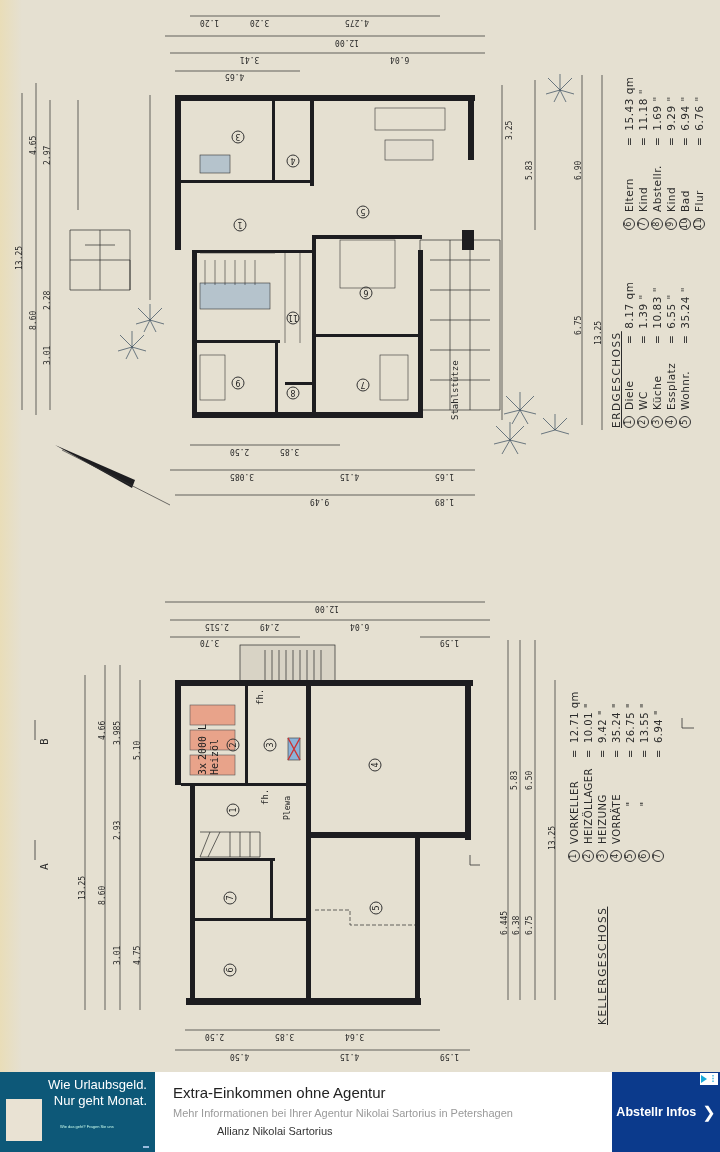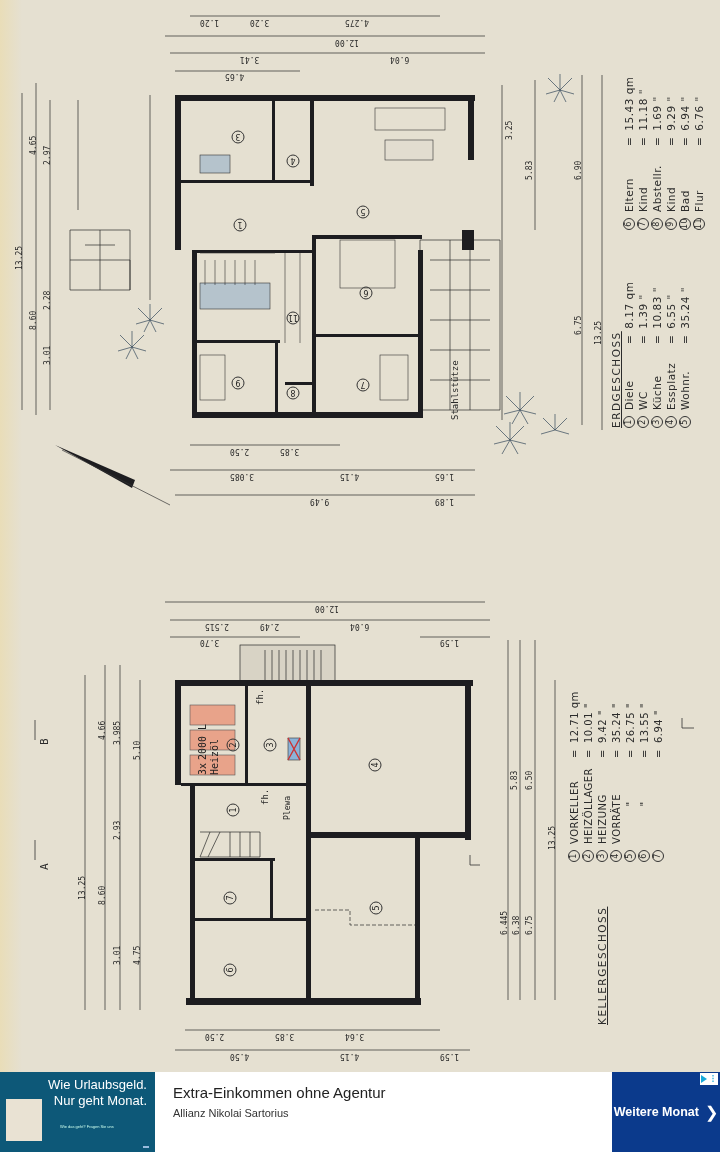--- a/index.html
+++ b/index.html
@@ -19,21 +19,21 @@
   .ad { position: absolute; left: 0; top: 1072px; width: 720px; height: 80px; background: #fff; display: flex; }
   .ad-img { width: 155px; height: 80px; background: #0d5878; position: relative; color: #fff; }
   .ad-img .h1 { position:absolute; right:8px; top:5px; font-size: 13px; text-align: right; line-height: 16px; }
   .ad-img .card { position:absolute; left:6px; top:27px; width:36px; height:42px; background:#e9e2d3; }
   .ad-img .small { position:absolute; left:60px; top:52px; font-size:4px; color:#cfe; }
   .ad-img .tag { position:absolute; right:6px; bottom:4px; font-size:3.5px; border:1px solid #9bd; padding:0 2px; }
   .ad-img .foot { position:absolute; left:4px; bottom:4px; font-size:3.5px; color:#cde; }
   .ad-text { flex: 1; padding: 12px 18px; }
   .ad-text .t { font-size: 15px; color: #222; margin-bottom: 6px; }
   .ad-text .d { font-size: 11px; color: #9a9a9a; margin-bottom: 6px; }
-  .ad-text .s { font-size: 11px; color: #333; }
+  .ad-text .s { font-size: 11px; color: #333; margin-left: 44px; }
   .ad-cta { width: 108px; background: #0b3a8c; color: #fff; position: relative; display:flex; align-items:center; justify-content:center; font-size: 12.5px; font-weight: bold; }
   .ad-cta .chev { margin-left: 6px; font-size: 16px; font-weight: normal; }
   .adchoices { position:absolute; right:2px; top:1px; background:#fff; width:18px; height:12px; display:flex; align-items:center; justify-content:center; gap:2px; }
   .adchoices .tri { width:0; height:0; border-left:6px solid #17a8d8; border-top:4px solid transparent; border-bottom:4px solid transparent; }
   .adchoices .dots { color:#17a8d8; font-size:8px; line-height:8px; font-weight:bold; }
 </style>
 </head>
 <body>
 
 <div class="sheet">
@@ -432,23 +432,24 @@
     <div class="h1">
       <div>Wie Urlaubsgeld.</div>
       <div>Nur geht Monat.</div>
     </div>
     <div class="small">Wie das geht? Fragen Sie uns</div>
     <div class="foot"></div>
     <div class="tag"></div>
   </div>
   <div class="ad-text">
     <div class="t">Extra-Einkommen ohne Agentur</div>
+    <div class="d">Mehr Informationen bei Ihrer Agentur Nikolai Sartorius in Petershagen</div>
     <div class="s">Allianz Nikolai Sartorius</div>
   </div>
   <div class="ad-cta">
-    <span>Weitere Monat</span>
+    <span>Abstellr Infos</span>
     <span class="chev">❯</span>
     <div class="adchoices">
       <span class="tri"></span>
         <span class="dots">⋮</span>
     </div>
   </div>
 </div>
 
 </body></html>

